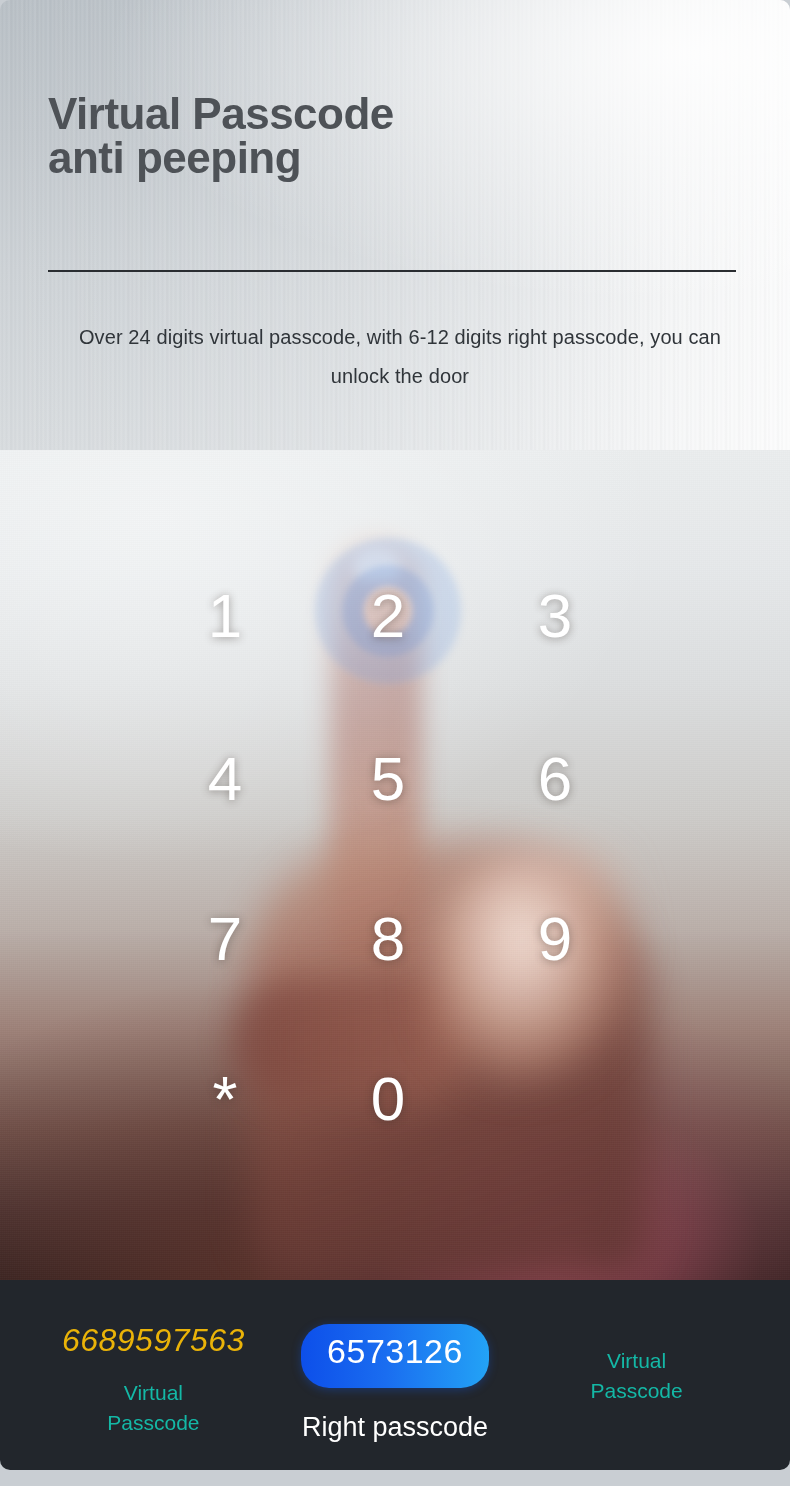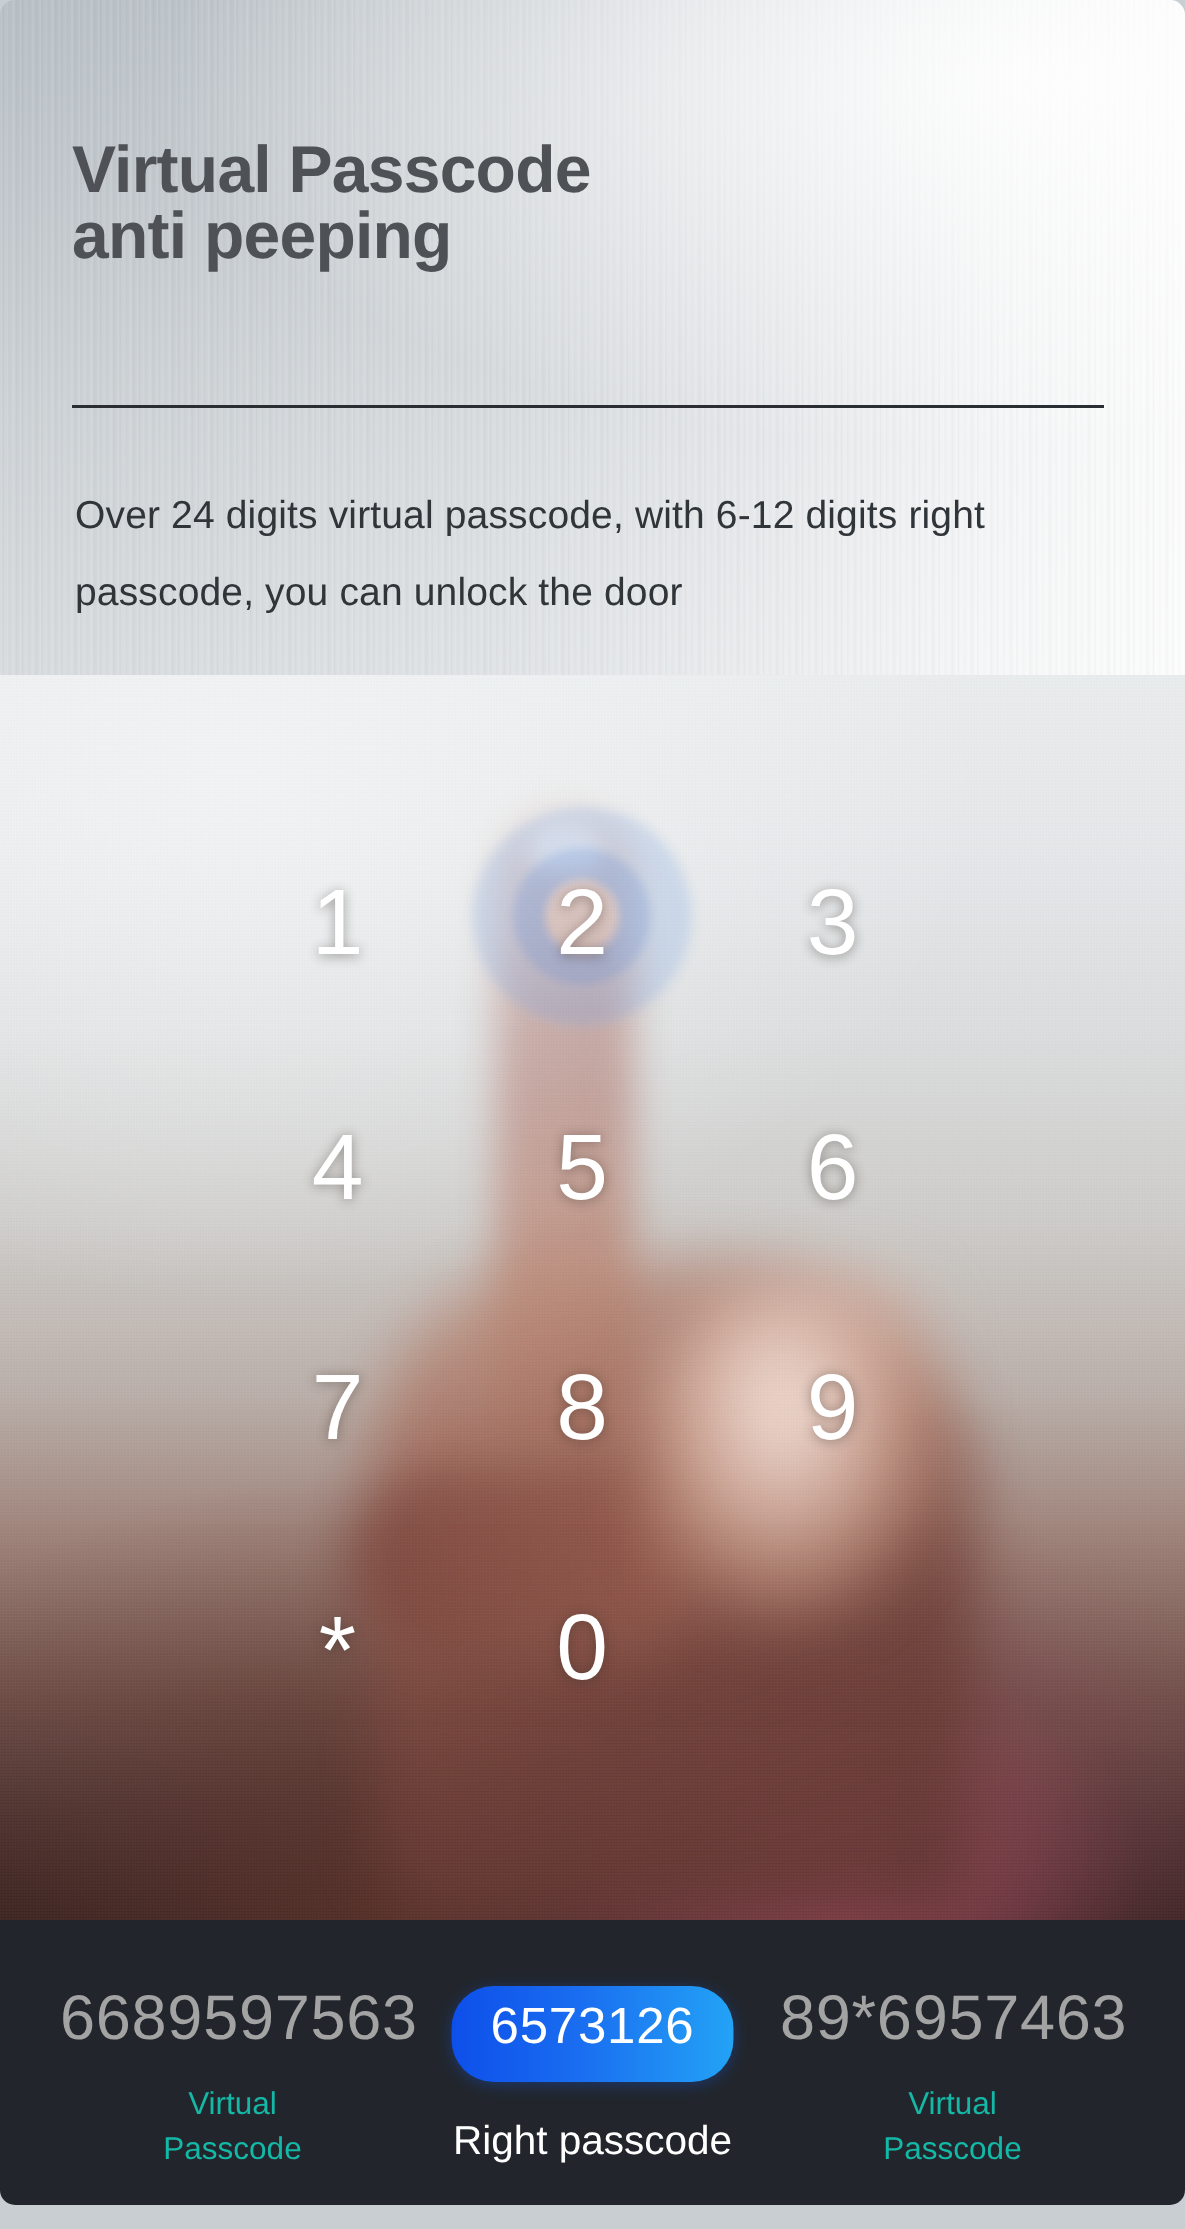--- a/index.html
+++ b/index.html
@@ -53,22 +53,22 @@
   }
   .title-line.l2 { }
 
   .divider {
     position:absolute; left:48px; top:270px; width:688px; height:2px;
     background:#2a2d31;
   }
 
   .subtitle {
     position:absolute; left:50px; top:318px; width:700px;
-    font-size:26px; color:#30353a; line-height:1.95;
-    font-weight:400; letter-spacing:.1px;
+    font-size:20px; color:#30353a; line-height:1.95;
+    font-weight:400; letter-spacing:.1px;text-align:center;
   }
 
   
   .brand { position:absolute; right:38px; top:92px; width:80px; text-align:center; }
   .brand-icon { display:block; margin:0 auto; }
   .brand-model {
     margin-top:18px; font-size:17px; line-height:1.25; color:#5c6166;
     letter-spacing:.3px;
   }
   .dots { margin-top:12px; display:flex; justify-content:center; gap:20px; }
@@ -181,22 +181,23 @@
     background:#22262c;
   }
   .codes {
     position:absolute; left:0; top:44px; width:790px;
     display:flex; align-items:flex-start; justify-content:space-between;
     padding:0 40px;
   }
   .code-col { width:230px; text-align:center; }
   .code-col.mid { width:260px; }
   .code-ghost {
-    font-size:42px; color:#a3a3a3; font-weight:400; letter-spacing:.5px;
+    font-size:32px; color:#eab308; font-weight:400; letter-spacing:.5px;
     line-height:1;
+    font-style:italic;
   }
   .code-pill {
     display:inline-block; padding:10px 26px 20px; border-radius:28px;
     background:linear-gradient(90deg, #0d4fea 0%, #1a6df0 45%, #23a3f6 100%);
     color:#ffffff; font-size:34px; line-height:1; letter-spacing:.5px;
     box-shadow:0 2px 10px rgba(20,90,230,.35);
   }
   .code-label {
     margin-top:22px; font-size:21px; color:#14b8a6; line-height:1.45;
   }
@@ -275,21 +276,20 @@
           <div>Passcode</div>
         </div>
       </div>
 
       <div class="code-col mid">
         <div class="code-pill">6573126</div>
         <div class="code-label primary">Right passcode</div>
       </div>
 
       <div class="code-col">
-        <div class="code-ghost">89*6957463</div>
         <div class="code-label">
           <div>Virtual</div>
           <div>Passcode</div>
         </div>
       </div>
 
     </div>
   </div>
 
 </div>

